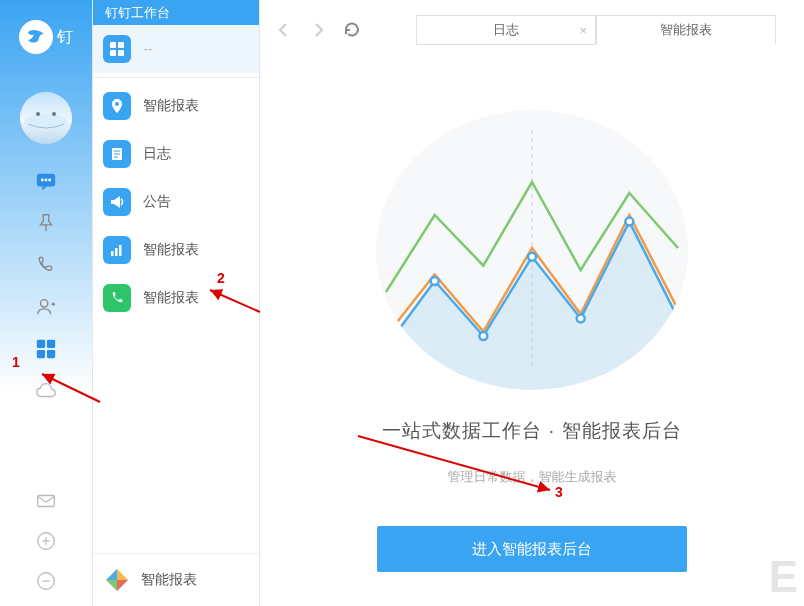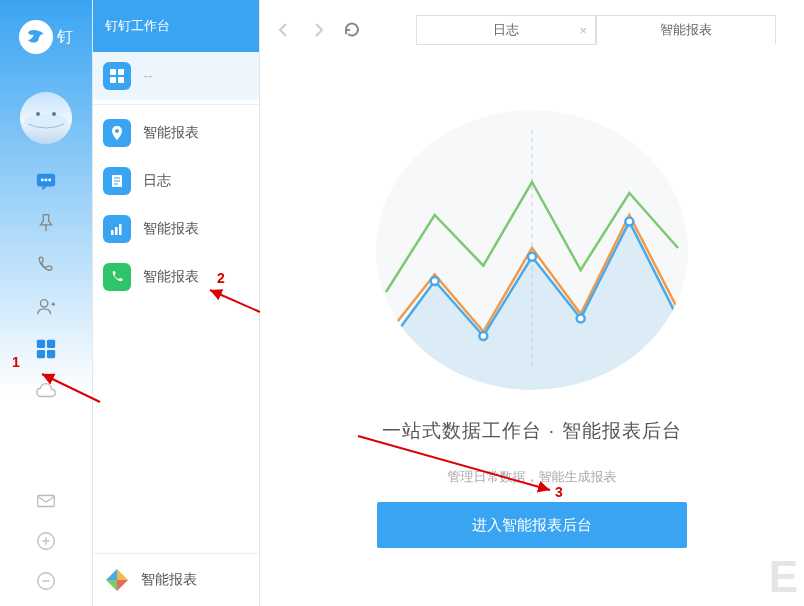--- a/index.html
+++ b/index.html
@@ -30,21 +30,21 @@
   .rail-bottom { margin-top: auto; margin-bottom: 14px; display:flex; flex-direction:column; gap:18px; align-items:center; }
   .rail-item svg { width: 22px; height: 22px; }
   
   
   .panel {
     position: absolute; left: 92px; top: 0; width: 168px; height: 606px;
     background: #fff; border-left: 1px solid #e6e6e6; border-right: 1px solid #e6e6e6;
     display:flex; flex-direction:column;
   }
   .panel-header {
-    height: 52px; background: #3aa4f2; color: #fff; font-size: 13px;
+    height: 25px; background: #3aa4f2; color: #fff; font-size: 13px;
     display:flex; align-items:center; padding: 0 12px;
   }
   .panel-row {
     display:flex; align-items:center; gap: 12px; padding: 10px 10px;
     font-size: 14px; color: #555; cursor:pointer; position:relative;
   }
   .panel-row.selected { background:#eef6fd; }
   .panel-icon {
     width: 28px; height: 28px; border-radius: 6px; display:flex; align-items:center; justify-content:center; color:#fff; flex-shrink:0;
   }
@@ -68,21 +68,21 @@
   .tab.active { border-bottom-color:#fff; }
   
   .hero { position:relative; height: calc(100% - 60px); display:flex; flex-direction:column; align-items:center; }
   .hero-chart {
     width: 312px; height: 280px; border-radius:50%; background:#f6f8f9; margin-top:50px;
     overflow:hidden; position:relative;
   }
   .hero-title { margin-top: 28px; font-size: 19px; color:#555; letter-spacing:1px; }
   .hero-sub { margin-top: 24px; font-size: 13px; color:#aaa; }
   .hero-btn {
-    margin-top: 16px; width: 310px; height: 46px; background:#38a4f2; color:#fff; border:none; font-size:15px;
+    margin-top: 40px; width: 310px; height: 46px; background:#38a4f2; color:#fff; border:none; font-size:15px;
     display:flex; align-items:center; justify-content:center; cursor:pointer; border-radius:2px;
   }
   
   
   .ann { position:absolute; font-size:14px; color:#d00; font-weight:bold; pointer-events:none; }
   .arrow { position:absolute; pointer-events:none; }
   
   .watermark { position:absolute; right:6px; bottom:4px; font-size:44px; color:#e5e5e5; font-weight:bold; font-family: Arial; }
 </style>
 </head>
@@ -212,20 +212,29 @@
       <svg viewBox="0 0 16 16" fill="#fff">
           <rect x="3" y="2" width="10" height="12" rx="1"></rect>
           <line x1="5" y1="5" x2="11" y2="5" stroke="#38a4f2" stroke-width="1"></line>
           <line x1="5" y1="8" x2="11" y2="8" stroke="#38a4f2" stroke-width="1"></line>
           <line x1="5" y1="11" x2="9" y2="11" stroke="#38a4f2" stroke-width="1"></line>
         </svg>
     </span>
     <span>日志</span>
   </div>
 
+  <div class="panel-row">
+    <span class="panel-icon" style="background:#38a4f2">
+      <svg viewBox="0 0 16 16" fill="#fff">
+          <path d="M2 6 L2 10 L5 10 L11 14 L11 2 L5 6 Z"></path>
+          <path d="M12 5 C14 6 14 10 12 11" stroke="#fff" stroke-width="1.5" fill="none"></path>
+        </svg>
+    </span>
+    <span>公告</span>
+  </div>
 
 
   <div class="panel-row">
     <span class="panel-icon" style="background:#38a4f2">
       <svg viewBox="0 0 16 16" fill="#fff">
           <rect x="2" y="9" width="2.5" height="5"></rect>
           <rect x="6" y="6" width="2.5" height="8"></rect>
           <rect x="10" y="3" width="2.5" height="11"></rect>
         </svg>
     </span>

